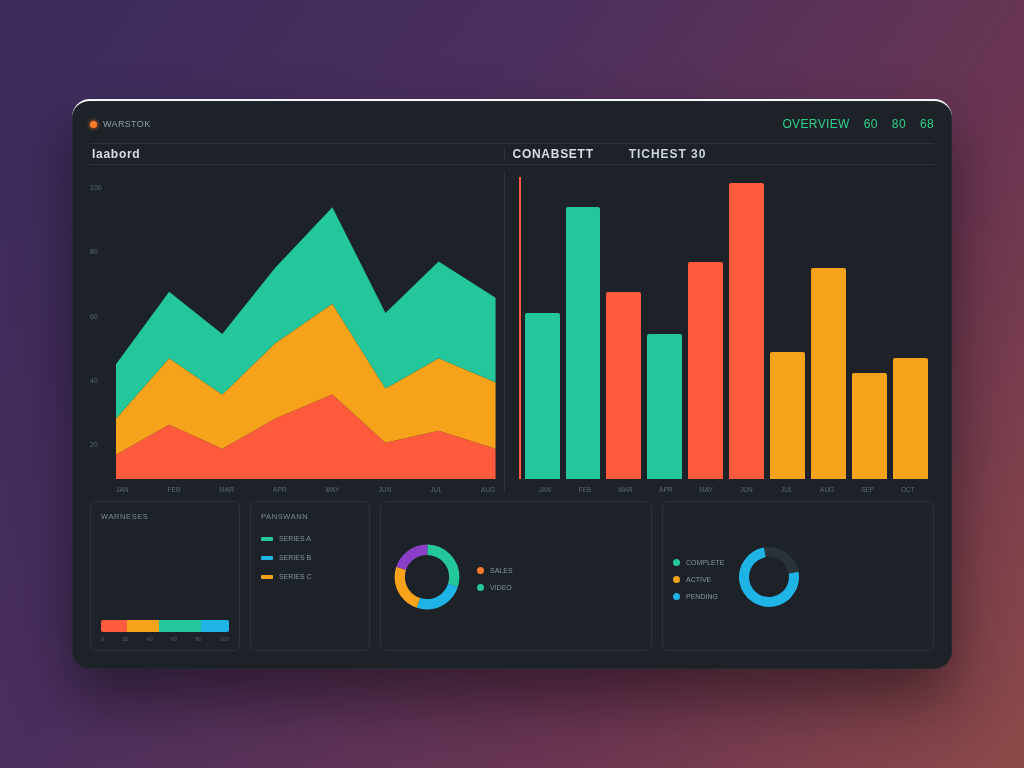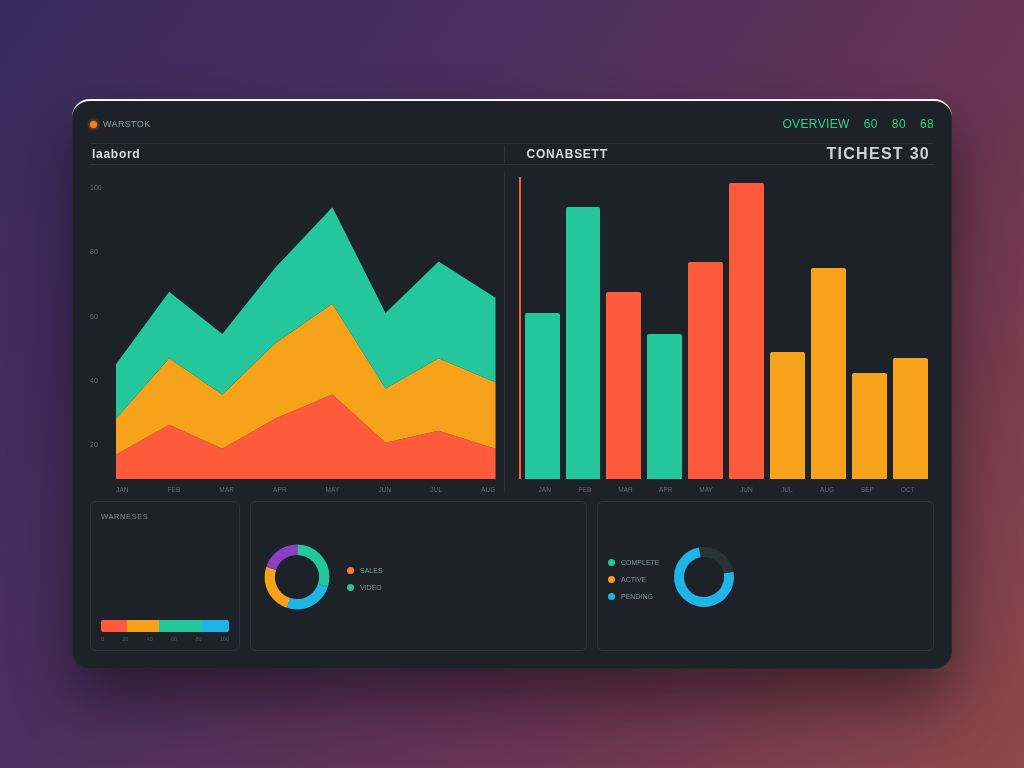--- a/index.html
+++ b/index.html
@@ -28,23 +28,23 @@
   .dot { width: 7px; height: 7px; border-radius: 50%; background: #ff7a2a; box-shadow: 0 0 4px #ff7a2a; }
   .topnav { display: flex; gap: 14px; }
   .topnav span { color: #2fd08a; font-size: 12px; }
   
   .headerrow {
     display: flex; margin-top: 10px; height: 22px;
     border-top: 1px solid #2a323a; border-bottom: 1px solid #2a323a;
     align-items: center;
   }
   .headerrow .left { flex: 0 0 49%; display:flex; align-items:flex-end; padding-left:2px; }
-  .headerrow .right { flex: 1; display:flex; align-items:center; justify-content:space-between; border-left:1px solid #2a323a; padding: 0 4px 0 22px; }
+  .headerrow .right { flex: 1; display:flex; align-items:center; border-left:1px solid #2a323a; padding: 0 4px 0 8px; }
   .h-title { font-size: 12px; font-weight: 600; letter-spacing: .06em; color: #d7dee4; text-transform: none; }
-  .h-value { font-size: 16px; font-weight: 600; letter-spacing: .08em; color: #cbd4db; }
+  .h-value { font-size: 12px; font-weight: 600; letter-spacing: .08em; color: #cbd4db; margin-left: 35px; }
   
   .mainrow { flex: 1; display:flex; margin-top: 6px; min-height: 0; }
   .panel-area { flex: 0 0 49%; position: relative; }
   .panel-bars { flex: 1; position: relative; border-left: 1px solid #2a323a; padding-left: 10px; }
   .ytick { position:absolute; left:0; font-size:7px; color:#5c6a76; }
   .xlabels { position:absolute; left:26px; right:8px; bottom:0; display:flex; justify-content:space-between; }
   .xlabels span { font-size:6.5px; color:#5c6a76; letter-spacing:.02em; }
   svg.area { position:absolute; left:26px; top:6px; right:8px; bottom:14px; width:calc(100% - 34px); height:calc(100% - 20px); }
   
   .bar-zone { position:absolute; left:20px; right:6px; top:6px; bottom:14px; display:flex; align-items:flex-end; gap:6px; }
@@ -166,20 +166,37 @@
           <span>20</span>
           <span>40</span>
           <span>60</span>
           <span>80</span>
           <span>100</span>
         </div>
       </div>
     </div>
 
 
+    <div class="card" style="flex:0 0 120px">
+      <span class="card-label">PANSWANN</span>
+      <div style="margin-top:10px;display:flex;flex-direction:column;gap:8px">
+        <div class="legend-row">
+          <span class="legend-sw" style="background:#24c79b"></span>
+          <span>SERIES A</span>
+        </div>
+        <div class="legend-row">
+          <span class="legend-sw" style="background:#1fb4e6"></span>
+          <span>SERIES B</span>
+        </div>
+        <div class="legend-row">
+          <span class="legend-sw" style="background:#f6a21b"></span>
+          <span>SERIES C</span>
+        </div>
+      </div>
+    </div>
 
     <div class="card" style="flex:1; flex-direction:row; align-items:center; gap:14px">
       <svg class="donut" viewBox="0 0 42 42">
         <circle cx="21" cy="21" r="15.9" fill="none" stroke="#2a323a" stroke-width="6"></circle>
         <circle cx="21" cy="21" r="15.9" fill="none" stroke="#24c79b" stroke-width="6" stroke-dasharray="30 70" stroke-dashoffset="25"></circle>
         <circle cx="21" cy="21" r="15.9" fill="none" stroke="#1fb4e6" stroke-width="6" stroke-dasharray="25 75" stroke-dashoffset="-5"></circle>
         <circle cx="21" cy="21" r="15.9" fill="none" stroke="#f6a21b" stroke-width="6" stroke-dasharray="25 75" stroke-dashoffset="-30"></circle>
         <circle cx="21" cy="21" r="15.9" fill="none" stroke="#8a3fc6" stroke-width="6" stroke-dasharray="20 80" stroke-dashoffset="-55"></circle>
       </svg>
       <div style="display:flex;flex-direction:column;gap:6px">

